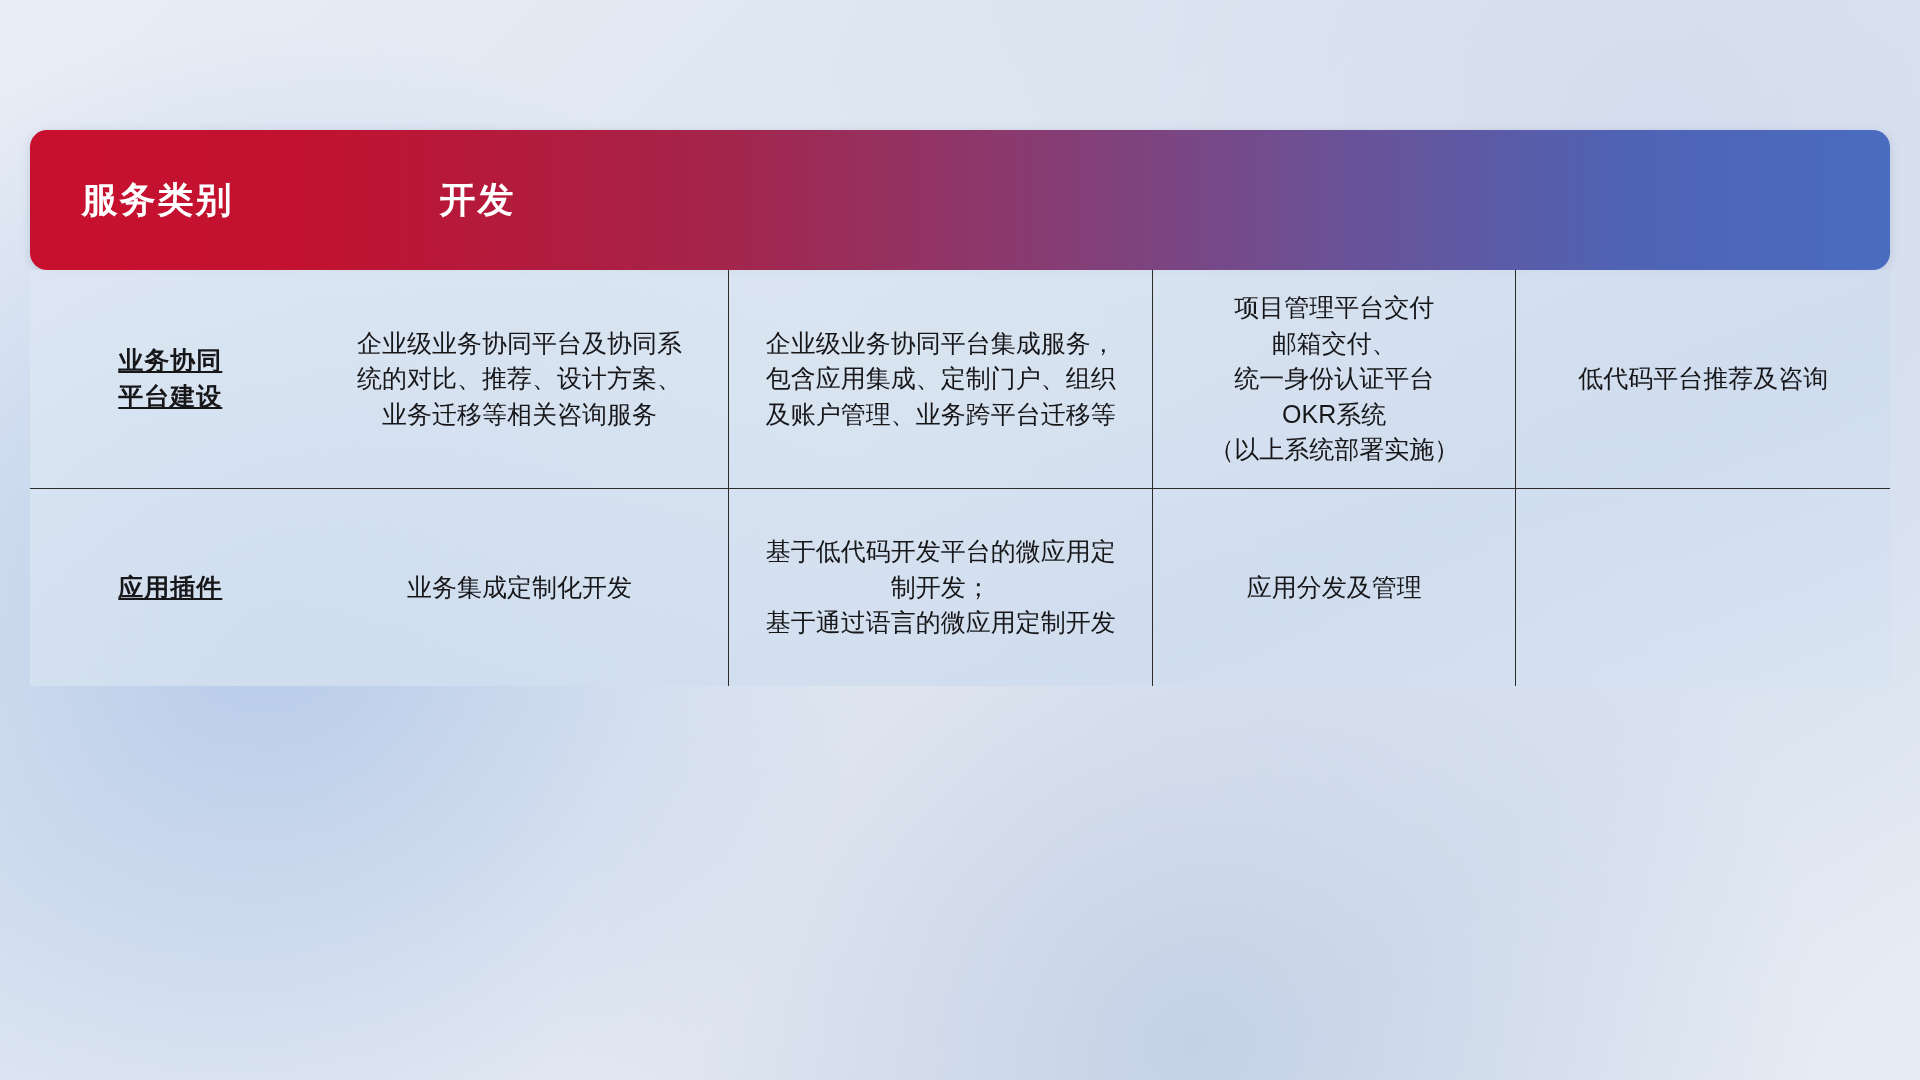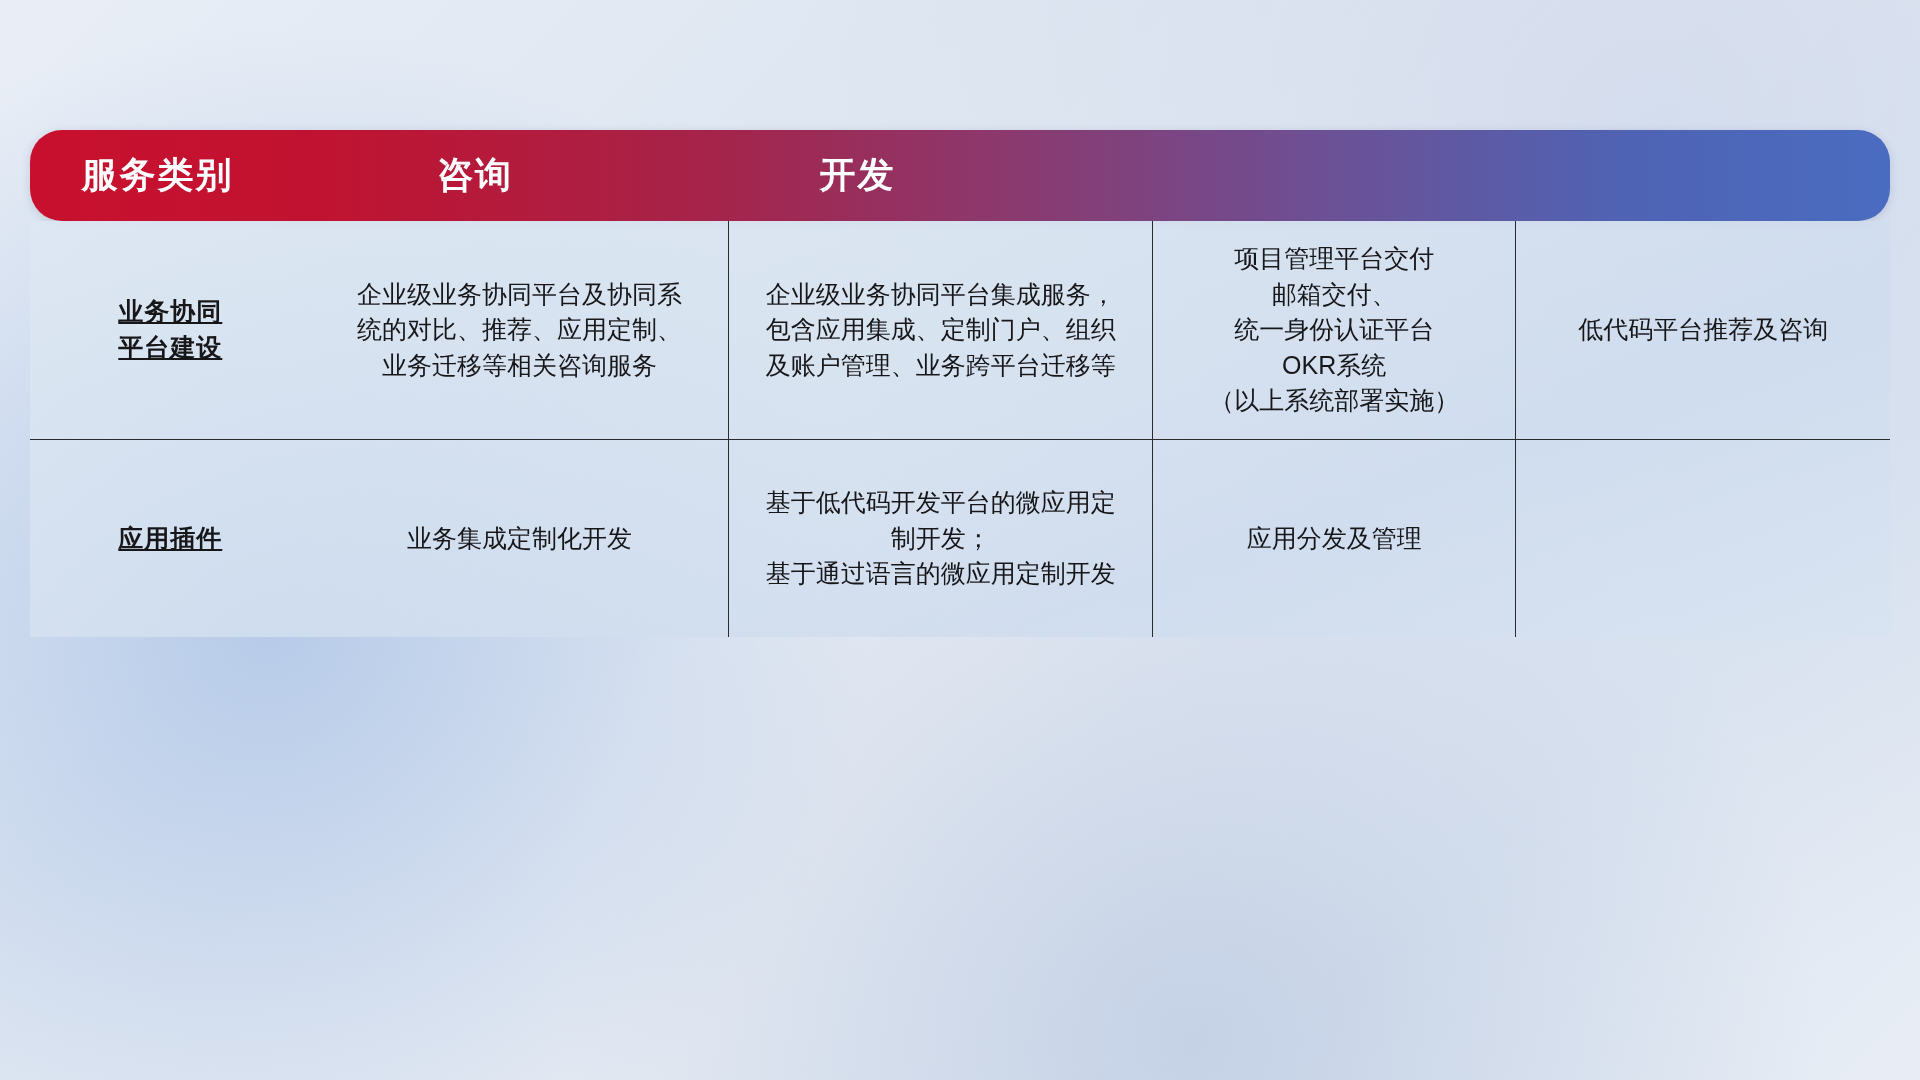--- a/index.html
+++ b/index.html
@@ -28,22 +28,22 @@
   .table-wrap {
     position: absolute;
     left: 30px;
     top: 130px;
     width: 1860px;
   }
 
   
   .header-row {
     display: flex;
-    height: 91px;
-    border-radius: 32px;
+    height: 140px;
+    border-radius: 17px;
     overflow: hidden;
     background: linear-gradient(90deg,
       #c8102e 0%,
       #c01331 16%,
       #a62349 36%,
       #8a3a6f 53%,
       #6b5196 70%,
       #4f63b4 86%,
       #4a6cc0 100%);
     box-shadow: 0 2px 10px rgba(60,70,110,0.18);
@@ -111,38 +111,37 @@
   .nowrap-lines { white-space: pre-line; }
 </style>
 </head>
 <body>
 
 <div class="slide">
   <div class="table-wrap">
 
     <div class="header-row">
       <div class="header-cell col-1">服务类别</div>
-      <div class="header-cell col-2">咨询</div>
       <div class="header-cell col-3">开发</div>
     </div>
 
     <table class="body-table">
       <colgroup>
         <col class="col-1">
           <col class="col-2">
           <col class="col-3">
           <col class="col-4">
           <col class="col-5">
       </colgroup>
       <tbody>
         <tr class="row-1">
           <td class="cat-cell nowrap-lines">业务协同
 平台建设</td>
           <td class="nowrap-lines">企业级业务协同平台及协同系
-统的对比、推荐、应用定制、
+统的对比、推荐、设计方案、
 业务迁移等相关咨询服务</td>
           <td class="nowrap-lines">企业级业务协同平台集成服务，
 包含应用集成、定制门户、组织
 及账户管理、业务跨平台迁移等</td>
           <td class="nowrap-lines">项目管理平台交付
 邮箱交付、
 统一身份认证平台
 OKR系统
 （以上系统部署实施）</td>
           <td class="nowrap-lines">低代码平台推荐及咨询</td>

